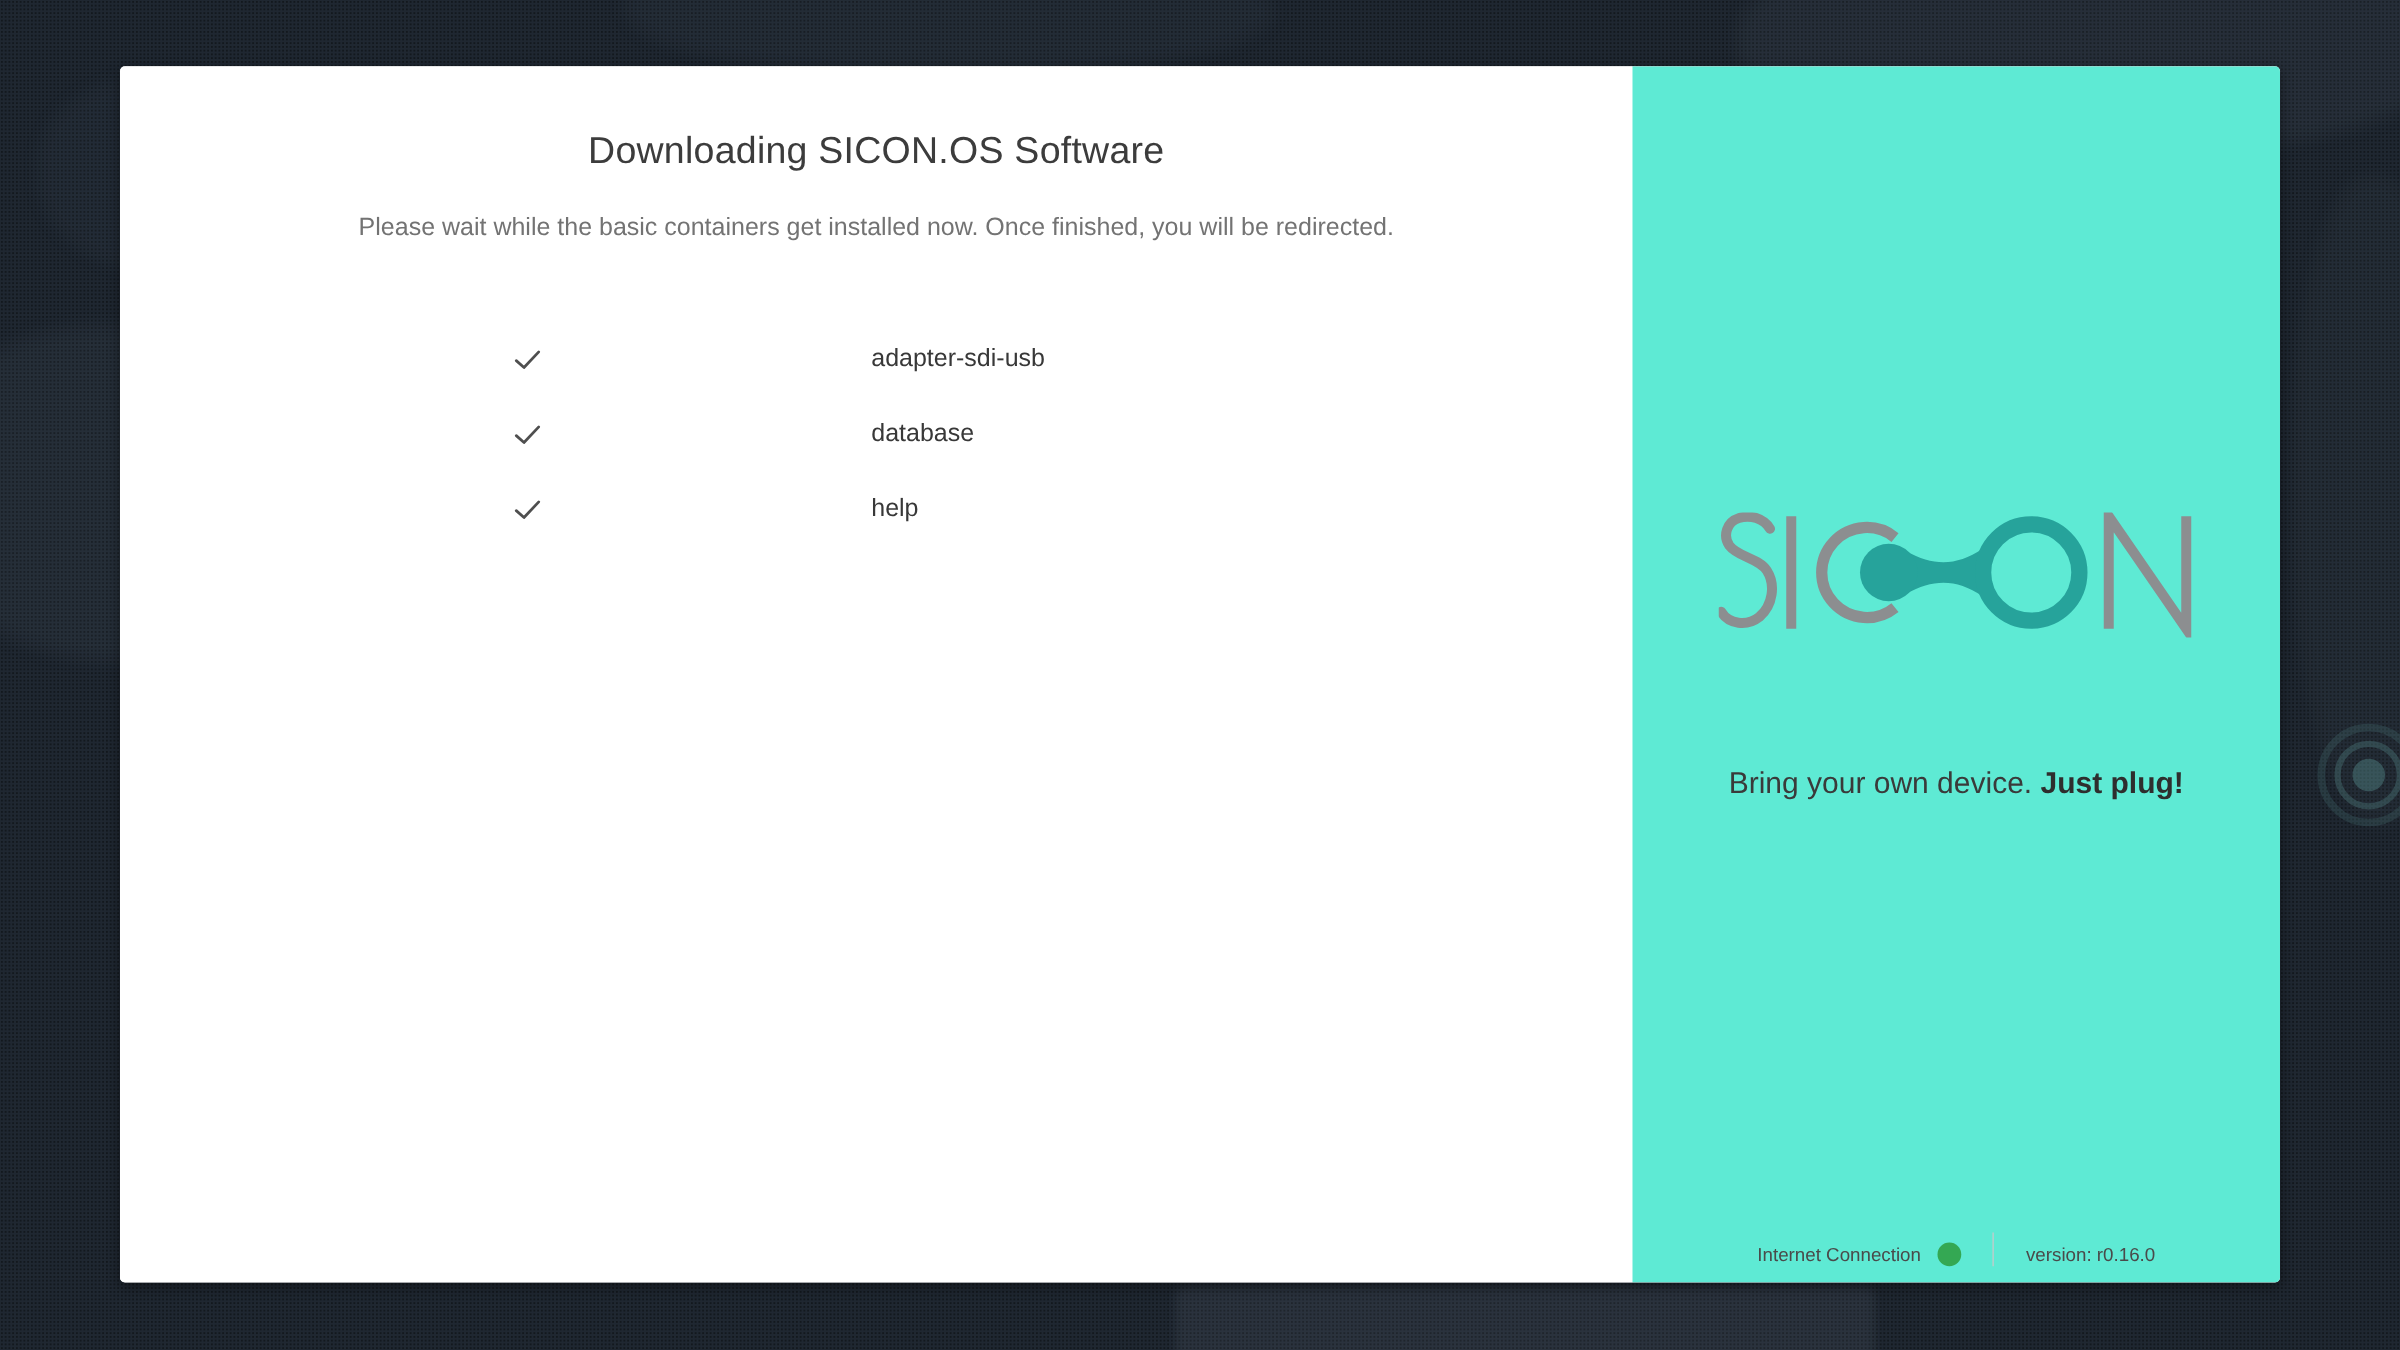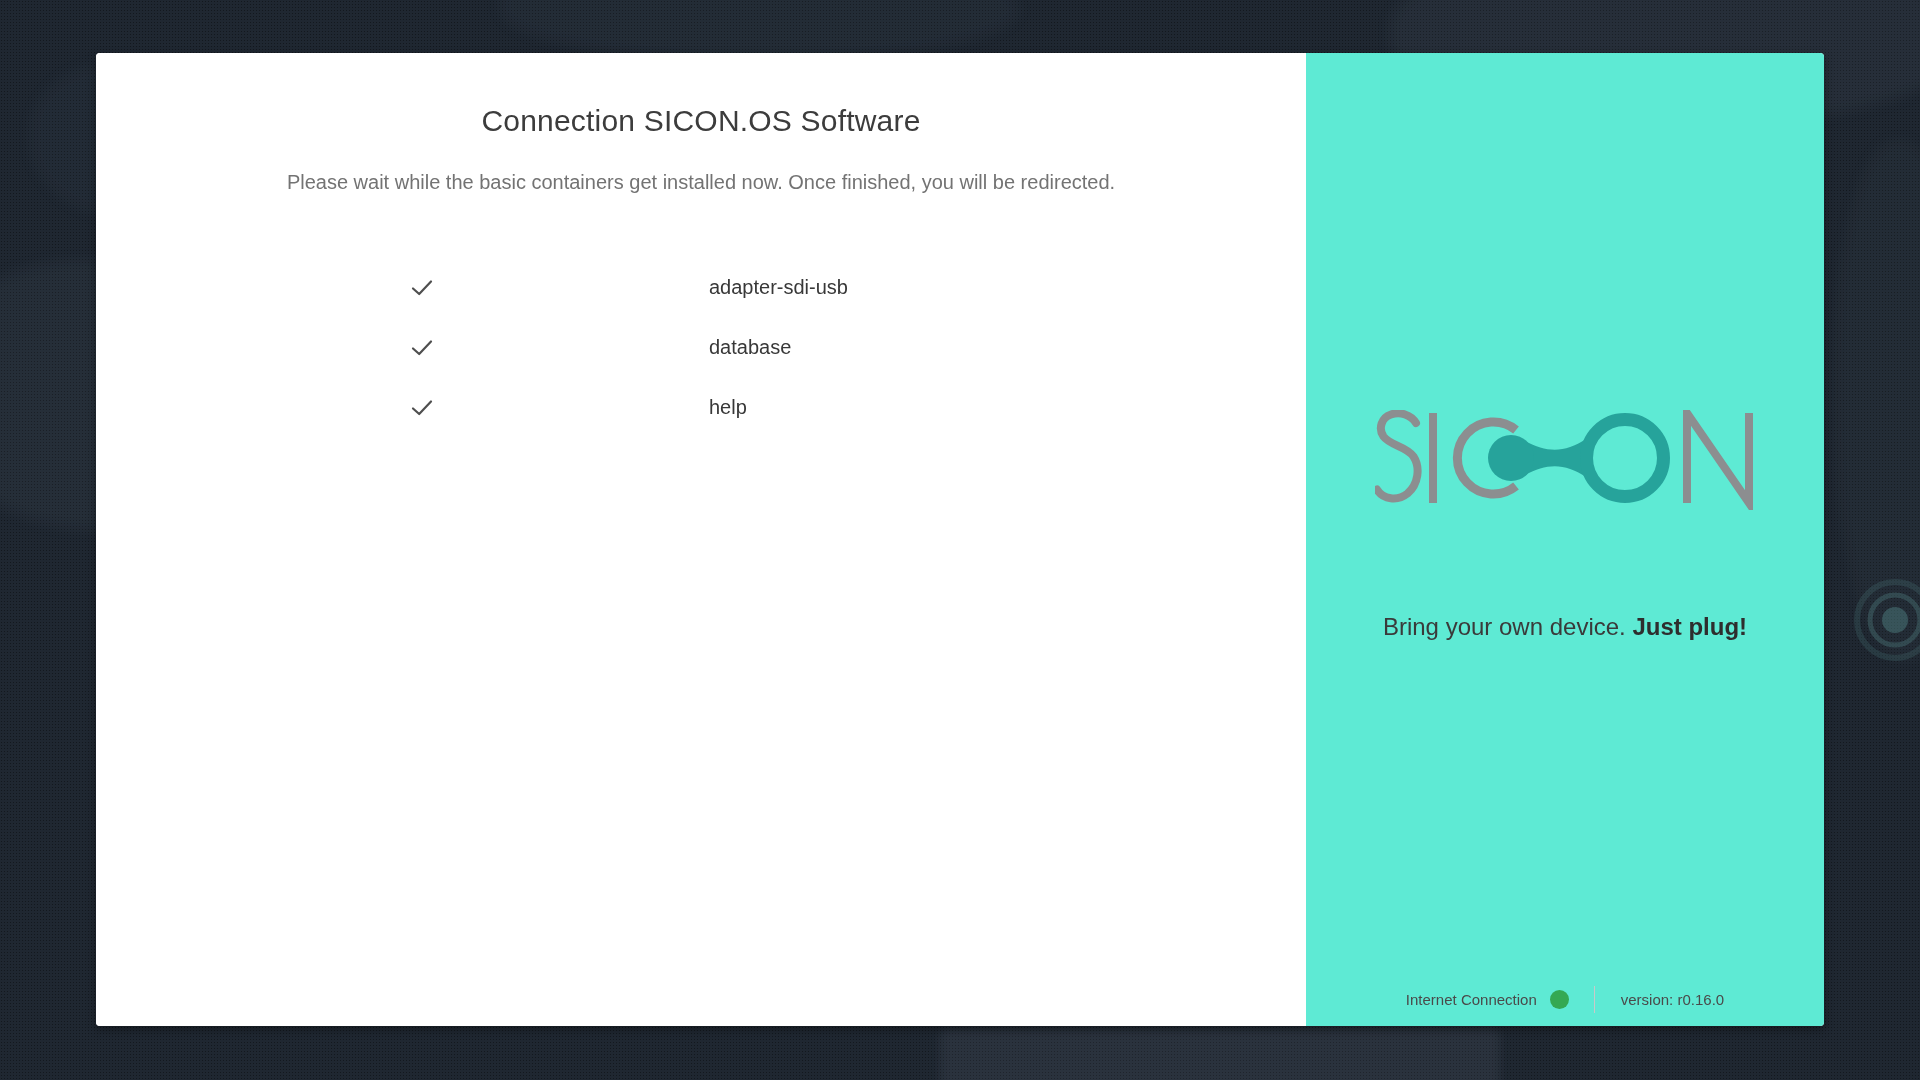--- a/index.html
+++ b/index.html
@@ -69,21 +69,20 @@
     font-size: 20px;
     font-weight: 400;
     line-height: 24px;
     color: #737373;
   }
   .install-list { margin-top: 63px; }
   .install-row {
     display: flex;
     align-items: center;
     height: 60px;
-    gap: 12px;
   }
   .row-icon {
     width: 26px; height: 26px;
     margin-left: 313px;
     display: flex; align-items: center; justify-content: center;
     flex: none;
   }
   .row-label {
     margin-left: 262px;
     font-size: 20px;
@@ -117,21 +116,21 @@
     font-size: 24px;
     color: #3a3a3a;
     white-space: nowrap;
   }
   .tagline b { font-weight: 700; color: #2e2e2e; }
   .panel-footer {
     position: absolute;
     left: 0; right: 0; bottom: 0;
     padding-bottom: 13px;
     display: flex;
-    align-items: center;
+    align-items: flex-end;
     justify-content: center;
     font-size: 15px;
     color: #4a4a4a;
   }
   .status-dot {
     width: 19px; height: 19px;
     border-radius: 50%;
     background: #34a853;
     margin-left: 13px;
     flex: none;
@@ -156,21 +155,21 @@
 
 <svg class="radar-emblem" width="96" height="96" viewBox="0 0 96 96">
   <circle cx="48" cy="48" r="38" fill="none" stroke="rgba(86,140,140,0.20)" stroke-width="6"></circle>
   <circle cx="48" cy="48" r="25" fill="none" stroke="rgba(86,140,140,0.32)" stroke-width="5"></circle>
   <circle cx="48" cy="48" r="13" fill="rgba(86,140,140,0.42)"></circle>
 </svg>
 
 <div class="card">
 
   <div class="left-panel">
-    <h1 class="page-title">Connection SICON.OS Software</h1>
+    <h1 class="page-title">Downloading SICON.OS Software</h1>
     <p class="page-subtitle">Please wait while the basic containers get installed now. Once finished, you will be redirected.</p>
     <div class="install-list">
   <div class="install-row">
     <span class="row-icon">
             <svg width="22" height="17" viewBox="0 0 22 17">
               <path d="M2 9.5 L8.2 15 L20 2.5" fill="none" stroke="#4f4f4f" stroke-width="2.2" stroke-linecap="round" stroke-linejoin="round"></path>
             </svg>
           </span>
     <span class="row-label">adapter-sdi-usb</span>
   </div>

